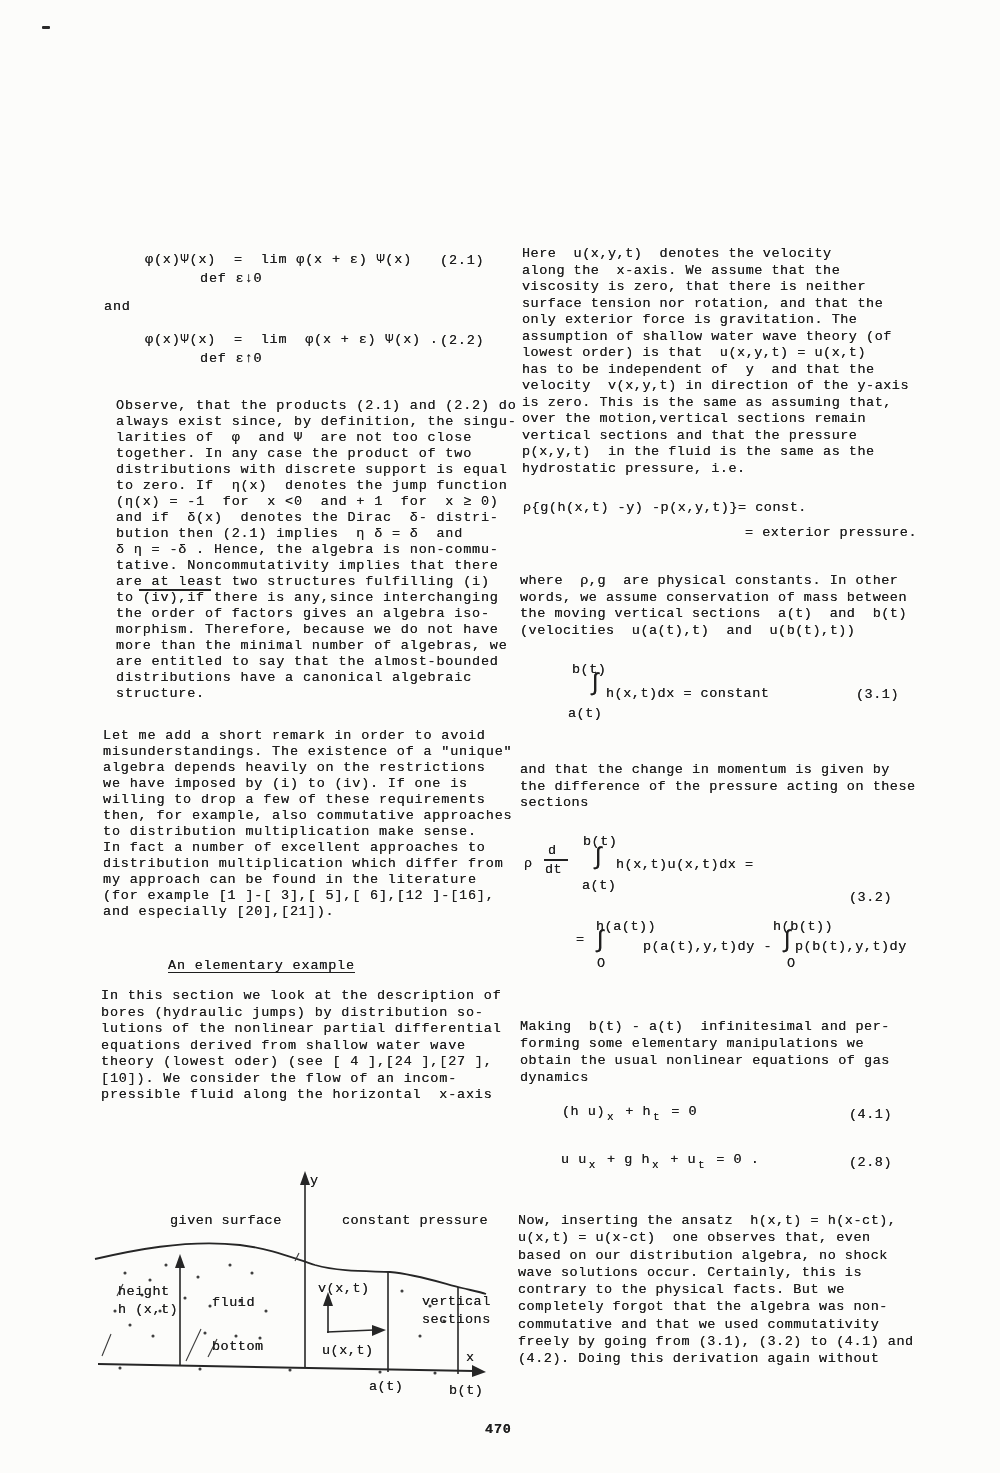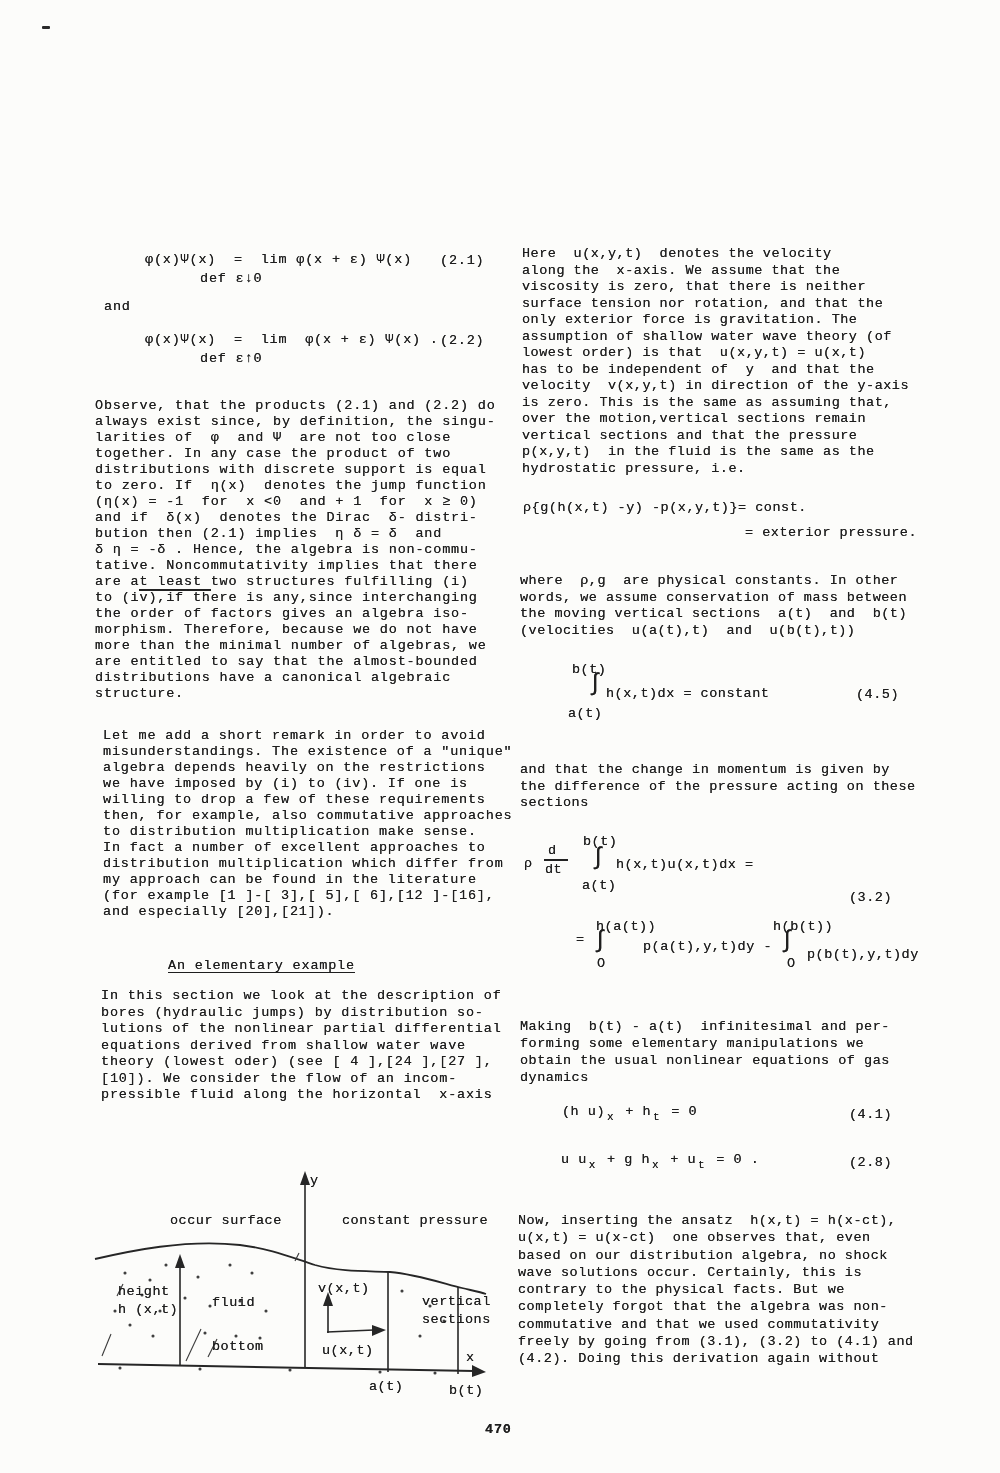--- a/index.html
+++ b/index.html
@@ -38,21 +38,21 @@
 <div class="txt" style="left:145px;top:252px;">φ(x)Ψ(x)  =  lim φ(x + ε) Ψ(x)</div>
 <div class="txt" style="left:440px;top:253px;">(2.1)</div>
 <div class="txt" style="left:200px;top:271px;">def ε↓0</div>
 
 <div class="txt" style="left:104px;top:299px;">and</div>
 
 <div class="txt" style="left:145px;top:332px;">φ(x)Ψ(x)  =  lim  φ(x + ε) Ψ(x) .</div>
 <div class="txt" style="left:440px;top:333px;">(2.2)</div>
 <div class="txt" style="left:200px;top:351px;">def ε↑0</div>
 
-<div class="txt" style="left:95px;top:398px;font-family:Liberation Mono, monospace;">Observe, that the products (2.1) and (2.2) do
+<div class="txt" style="left:116px;top:398px;font-family:Liberation Mono, monospace;">Observe, that the products (2.1) and (2.2) do
 always exist since, by definition, the singu-
 larities of  φ  and Ψ  are not too close
 together. In any case the product of two
 distributions with discrete support is equal
 to zero. If  η(x)  denotes the jump function
 (η(x) = -1  for  x &lt;0  and + 1  for  x ≥ 0)
 and if  δ(x)  denotes the Dirac  δ- distri-
 bution then (2.1) implies  η δ = δ  and
 δ η = -δ . Hence, the algebra is non-commu-
 tative. Noncommutativity implies that there
@@ -145,21 +145,21 @@
     <circle cx="354" cy="156" r="1"></circle>
       <circle cx="330" cy="171" r="1"></circle>
     <circle cx="30" cy="203" r="1"></circle>
       <circle cx="110" cy="204" r="1"></circle>
     <circle cx="200" cy="205" r="1"></circle>
       <circle cx="290" cy="207" r="1"></circle>
     <circle cx="345" cy="208" r="1"></circle>
   </g>
 </svg>
 
-<div class="figlabel" style="left:170px;top:1212px;">occur surface</div>
+<div class="figlabel" style="left:170px;top:1212px;">given surface</div>
 <div class="figlabel" style="left:342px;top:1212px;">constant pressure</div>
 <div class="figlabel" style="left:118px;top:1283px;">height
 h (x,t)</div>
 <div class="figlabel" style="left:212px;top:1294px;">fluid</div>
 <div class="figlabel" style="left:212px;top:1338px;">bottom</div>
 <div class="figlabel" style="left:318px;top:1280px;">v(x,t)</div>
 <div class="figlabel" style="left:322px;top:1342px;">u(x,t)</div>
 <div class="figlabel" style="left:390px;top:1293px;margin-left:32px;">vertical
 sections</div>
 <div class="figlabel" style="left:466px;top:1349px;">x</div>
@@ -188,21 +188,21 @@
 <div class="txt rcol lh165" style="left:520px;top:573px;">where  ρ,g  are physical constants. In other
 words, we assume conservation of mass between
 the moving vertical sections  a(t)  and  b(t)
 (velocities  u(a(t),t)  and  u(b(t),t))</div>
 
 <div style="position:absolute;left:518px;top:655px;width:420px;height:75px;">
   <span class="frag" style="left:54px;top:7px;">b(t)</span>
   <span class="intg" style="left:70px;top:17px;">∫</span>
   <span class="frag" style="left:88px;top:31px;">h(x,t)dx = constant</span>
   <span class="frag" style="left:50px;top:51px;">a(t)</span>
-  <span class="frag" style="left:338px;top:32px;">(4.5)</span>
+  <span class="frag" style="left:338px;top:32px;">(3.1)</span>
 </div>
 
 <div class="txt rcol lh165" style="left:520px;top:762px;">and that the change in momentum is given by
 the difference of the pressure acting on these
 sections</div>
 
 <div style="position:absolute;left:518px;top:830px;width:420px;height:150px;">
   <span class="frag" style="left:6px;top:26px;">ρ</span>
   <span class="frag" style="left:30px;top:13px;">d</span>
   <span class="rule" style="left:26px;top:29px;width:24px;"></span>
@@ -213,21 +213,21 @@
   <span class="frag" style="left:98px;top:27px;">h(x,t)u(x,t)dx =</span>
   <span class="frag" style="left:331px;top:60px;">(3.2)</span>
   <span class="frag" style="left:58px;top:102px;">=</span>
   <span class="frag" style="left:70px;top:89px;margin-left:8px;">h(a(t))</span>
   <span class="intg" style="left:75px;top:99px;">∫</span>
   <span class="frag" style="left:79px;top:126px;">O</span>
   <span class="frag" style="left:125px;top:109px;">p(a(t),y,t)dy -</span>
   <span class="frag" style="left:255px;top:89px;">h(b(t))</span>
   <span class="intg" style="left:262px;top:99px;">∫</span>
   <span class="frag" style="left:269px;top:126px;">O</span>
-  <span class="frag" style="left:289px;top:109px;margin-top:8px;">p(b(t),y,t)dy</span>
+  <span class="frag" style="left:277px;top:109px;">p(b(t),y,t)dy</span>
 </div>
 
 <div class="txt rcol lh17" style="left:520px;top:1018px;">Making  b(t) - a(t)  infinitesimal and per-
 forming some elementary manipulations we
 obtain the usual nonlinear equations of gas
 dynamics</div>
 
 <div class="txt rcol" style="left:562px;top:1104px;"><span>(h u)</span><span class="sub">x</span><span> + h</span><span class="sub">t</span><span> = 0</span></div>
 <div class="txt rcol" style="left:849px;top:1107px;">(4.1)</div>
 

